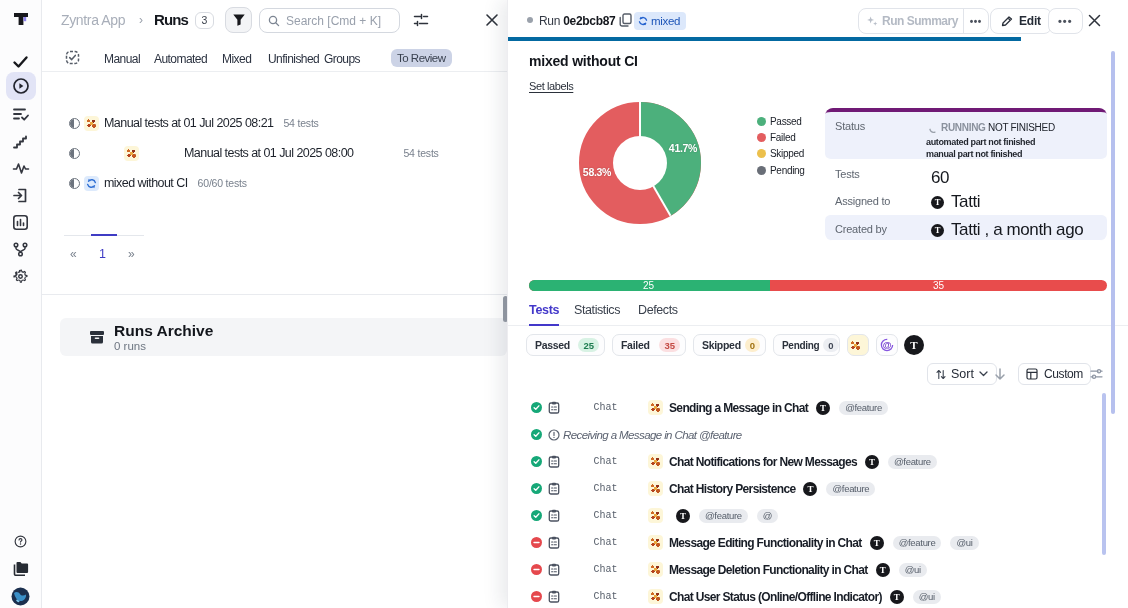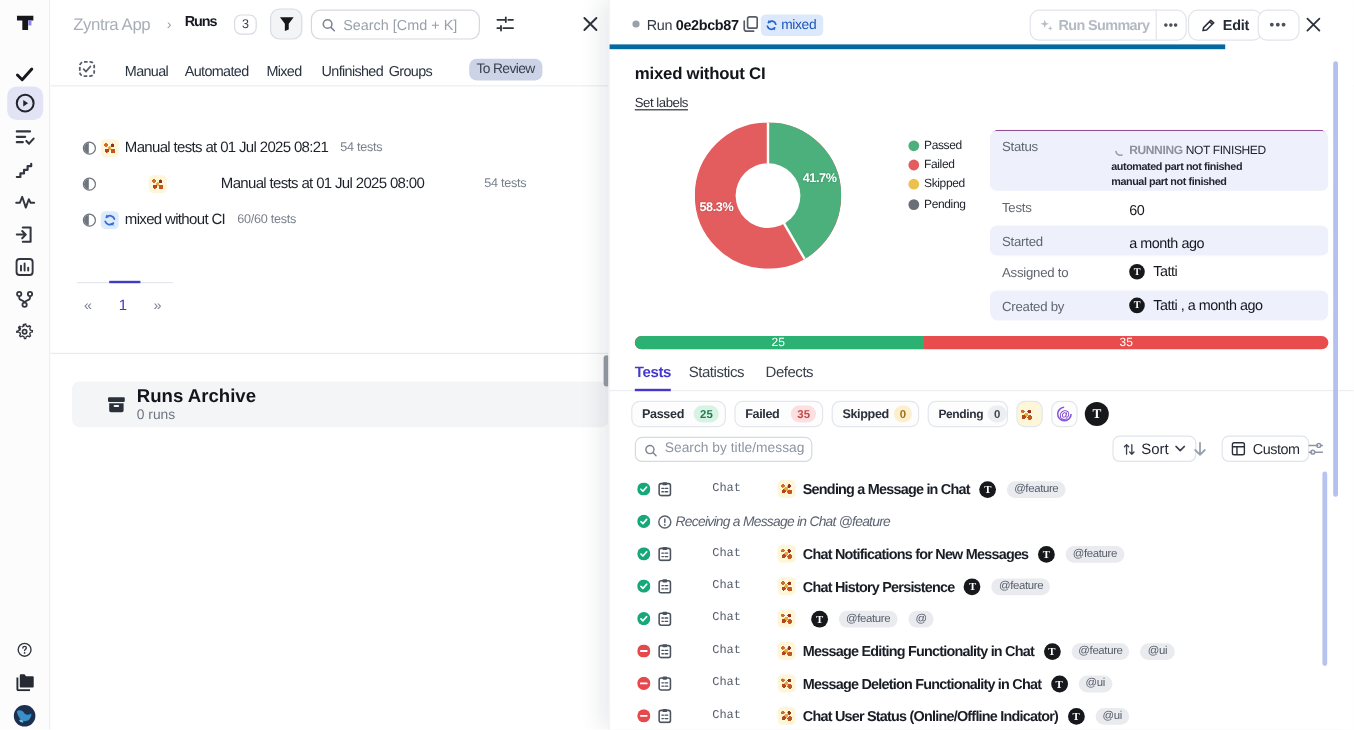--- a/index.html
+++ b/index.html
@@ -31,21 +31,21 @@
   radial-gradient(circle at 70% 28%, #933019 0 13%, transparent 14%),
   radial-gradient(circle at 22% 26%, #d06a24 0 12%, transparent 13%),
   radial-gradient(circle at 74% 72%, #c2571f 0 17%, transparent 18%),
   radial-gradient(circle at 48% 50%, #e9a83e 0 20%, transparent 21%);
  }
 .sync { background:#ddeafc; display:flex; align-items:center; justify-content:center; }
 .legend div { display:flex; align-items:center; height:16.3px; font-size:10px; color:#20242c; letter-spacing:-0.3px; }
 .legend div span { width:9px; height:9px; border-radius:50%; margin-right:4px; }
 .strow { position:relative; }
 .stlab { position:absolute; left:10px; top:8px; color:#5f6670; font-size:11px; letter-spacing:-0.2px; }
-.stval { position:absolute; left:116px; top:8px; color:#15181e; font-size:12px; letter-spacing:-0.4px; }
+.stval { position:absolute; left:106px; top:8px; color:#15181e; font-size:17px; letter-spacing:-0.4px; }
 .stav { display:flex; align-items:center; top:5px !important; }
 .avatar { display:inline-flex; align-items:center; justify-content:center; background:#17181c; border-radius:50%; color:#fff; font-weight:700; font-family:"Liberation Serif", serif; }
 .av15 { width:13px; height:13px; font-size:8.5px; margin-right:7px; }
 .avatar::before { content:"T"; }
 .chip { display:inline-flex; align-items:center; justify-content:space-between; flex:0 0 auto; height:22px; border:1px solid #e3e6eb; border-radius:7px; background:#fdfdfe; padding:0 5px 0 8px; margin-right:7px; font-size:10.5px; font-weight:600; color:#2b313b; letter-spacing:-0.3px; }
 .cnt { margin-left:4px; border-radius:7px; font-size:9.5px; font-weight:600; padding:1.5px 5px; letter-spacing:0; }
 .icchip { padding:0; width:22px; min-width:22px; justify-content:center; }
 .trow { position:absolute; left:23px; height:27px; display:flex; align-items:center;text-align:center; }
 .suite { width:85px; font-family:"Liberation Mono", monospace; font-size:10px; color:#555d69; }
 .ttl { font-size:12px; font-weight:600; color:#181d26; margin-left:1px; letter-spacing:-0.65px; }
@@ -148,21 +148,21 @@
         <circle cx="9.5" cy="9.5" r="9" fill="#1b2f4e"></circle>
         <path d="M3 6c2-2 5-1 6 1s4 2 6 .5c.5 2-1 5-3 6s-5 .5-6-1S3.5 9 3 6z" fill="#3e9ad6" opacity=".9"></path>
         <path d="M5 13c1.5-.5 3 .5 3.5 2-1.5.5-3-.5-3.5-2z" fill="#7ec8ef"></path>
       </svg>
   </div>
 </div>
 <div id="lpane">
   <div id="topbar">
     <span class="abs" style="left:19px;top:12px;font-size:14px;color:#a8aeb9;font-weight:500;letter-spacing:-0.35px;">Zyntra App</span>
     <span class="abs" style="left:97px;top:13px;font-size:12px;color:#9aa0ab;">›</span>
-    <span class="abs" style="left:112px;top:11px;font-size:12px;color:#15181e;font-weight:700;letter-spacing:-0.9px;">Runs</span>
+    <span class="abs" style="left:112px;top:11px;font-size:15px;color:#15181e;font-weight:700;letter-spacing:-0.9px;">Runs</span>
     <span class="abs" style="left:153px;top:12px;width:19px;height:17px;border:1px solid #d8dbe1;border-radius:6px;font-size:10.5px;color:#3c424d;text-align:center;line-height:15px;">3</span>
     <span class="abs" style="left:183px;top:7px;width:27px;height:26px;border:1px solid #d8dbe1;border-radius:8px;background:#f3f4f6;display:flex;align-items:center;justify-content:center;">
       <svg width="14" height="14" viewBox="0 0 13 13">
           <path d="M1.2 1.3h10.6L8 6.3v4.4l-3 1.2V6.3z" fill="#17181c"></path>
         </svg>
     </span>
     <span class="abs" style="left:217px;top:8px;width:141px;height:25px;border:1px solid #d4d8df;border-radius:8px;background:#fff;">
       <svg style="position:absolute;left:8px;top:6px;" width="12" height="12" viewBox="0 0 12 12">
           <circle cx="5" cy="5" r="3.6" stroke="#7c8592" stroke-width="1.3" fill="none"></circle>
           <path d="M8 8l2.6 2.6" stroke="#7c8592" stroke-width="1.3" stroke-linecap="round"></path>
@@ -292,38 +292,34 @@
     <text x="18" y="74" font-size="10.5" font-weight="700" fill="#fff" text-anchor="middle" letter-spacing="-0.3" style="text-shadow:0 0 2px rgba(0,0,0,.25);">58.3%</text>
   </svg>
   <div class="legend abs" style="left:249px;top:113px;">
     <div><span style="background:#4cb07c;"></span>Passed</div>
     <div><span style="background:#e35d5f;"></span>Failed</div>
     <div><span style="background:#ecc04c;"></span>Skipped</div>
     <div><span style="background:#696e77;"></span>Pending</div>
   </div>
 
   <div class="abs" style="left:317px;top:108px;width:282px;border-radius:8px;overflow:hidden;font-size:12.5px;">
-    <div class="strow" style="height:52px;background:#eef1fb;border-top:1px solid #701a75;border-bottom:1px solid #fff;border-radius:6px;padding-left:40px;">
+    <div class="strow" style="height:52px;background:#eef1fb;border-top:4px solid #701a75;border-bottom:1px solid #fff;border-radius:6px;padding-left:40px;">
       <span class="stlab">Status</span>
       <span class="abs" style="left:101px;top:8px;">
         <svg style="position:absolute;left:3px;top:4px;" width="9" height="9" viewBox="0 0 11 11">
             <path d="M1.2 6.5a4.5 4.5 0 0 0 6 3.4" stroke="#9aa1ab" stroke-width="1.7" fill="none" stroke-linecap="round"></path>
           </svg>
         <span style="margin-left:15px;font-weight:700;font-size:10px;letter-spacing:-0.3px;color:#8a919d;">RUNNING <b style="font-weight:400;color:#20242d;">NOT FINISHED</b></span>
       </span>
       <span class="abs" style="left:101px;top:25px;font-size:9px;font-weight:700;letter-spacing:-0.35px;color:#23272f;">automated part not finished</span>
       <span class="abs" style="left:101px;top:37px;font-size:9px;font-weight:700;letter-spacing:-0.35px;color:#23272f;">manual part not finished</span>
     </div>
     <div class="strow" style="height:27px;">
         <span class="stlab">Tests</span>
         <span class="stval">60</span>
-      </div>
-    <div class="strow" style="height:27px;background:#eef1fb;border-top:1.5px solid #fff;border-bottom:1.5px solid #fff;border-radius:6px;">
-        <span class="stlab">Started</span>
-        <span class="stval">a month ago</span>
       </div>
     <div class="strow" style="height:27px;">
         <span class="stlab">Assigned to</span>
         <span class="stval stav"><span class="avatar av15"></span>Tatti</span>
       </div>
     <div class="strow" style="height:27px;background:#eef1fb;border-top:1.5px solid #fff;border-bottom:1.5px solid #fff;border-radius:6px;">
         <span class="stlab">Created by</span>
         <span class="stval stav"><span class="avatar av15"></span>Tatti , a month ago</span>
       </div>
   </div>
@@ -351,27 +347,20 @@
       </span>
     <span class="chip icchip">
         <svg width="14" height="14" viewBox="0 0 14 14">
           <circle cx="7" cy="7" r="5.6" stroke="#8655e0" stroke-width="1.3" fill="none" stroke-dasharray="26 9"></circle>
           <text x="7" y="10" font-size="9" font-weight="700" fill="#6d36c9" text-anchor="middle">@</text>
         </svg>
       </span>
     <span class="avatar" style="width:20px;height:20px;margin-left:-1px;font-size:11px;"></span>
   </div>
 
-  <div class="abs" style="left:21px;top:364px;width:148px;height:21px;border:1px solid #d6dae0;border-radius:6px;">
-    <svg style="position:absolute;left:7px;top:5px;" width="11" height="11" viewBox="0 0 11 11">
-        <circle cx="4.6" cy="4.6" r="3.4" stroke="#7c8592" stroke-width="1.2" fill="none"></circle>
-        <path d="M7.3 7.3l2.4 2.4" stroke="#7c8592" stroke-width="1.2" stroke-linecap="round"></path>
-      </svg>
-    <span style="position:absolute;left:24px;top:3px;font-size:11.5px;color:#8d95a3;">Search by title/messag</span>
-  </div>
   <span class="abs btn" style="left:419px;top:363px;height:22px;padding:0 8px;font-size:12.5px;border-radius:6px;">
     <svg style="margin-right:5px;" width="10" height="11" viewBox="0 0 10 11">
         <path d="M2.8 1.5v8M2.8 1.5L1 3.3M2.8 1.5l1.8 1.8" stroke="#3a414d" stroke-width="1.1" fill="none" stroke-linecap="round" stroke-linejoin="round"></path>
         <path d="M7.2 9.5v-8M7.2 9.5L5.4 7.7M7.2 9.5L9 7.7" stroke="#3a414d" stroke-width="1.1" fill="none" stroke-linecap="round" stroke-linejoin="round"></path>
       </svg>
     Sort
     <svg style="margin-left:5px;" width="9" height="6" viewBox="0 0 9 6">
         <path d="M1 1l3.5 3.5L8 1" stroke="#3a414d" stroke-width="1.3" fill="none" stroke-linecap="round" stroke-linejoin="round"></path>
       </svg>
   </span>

